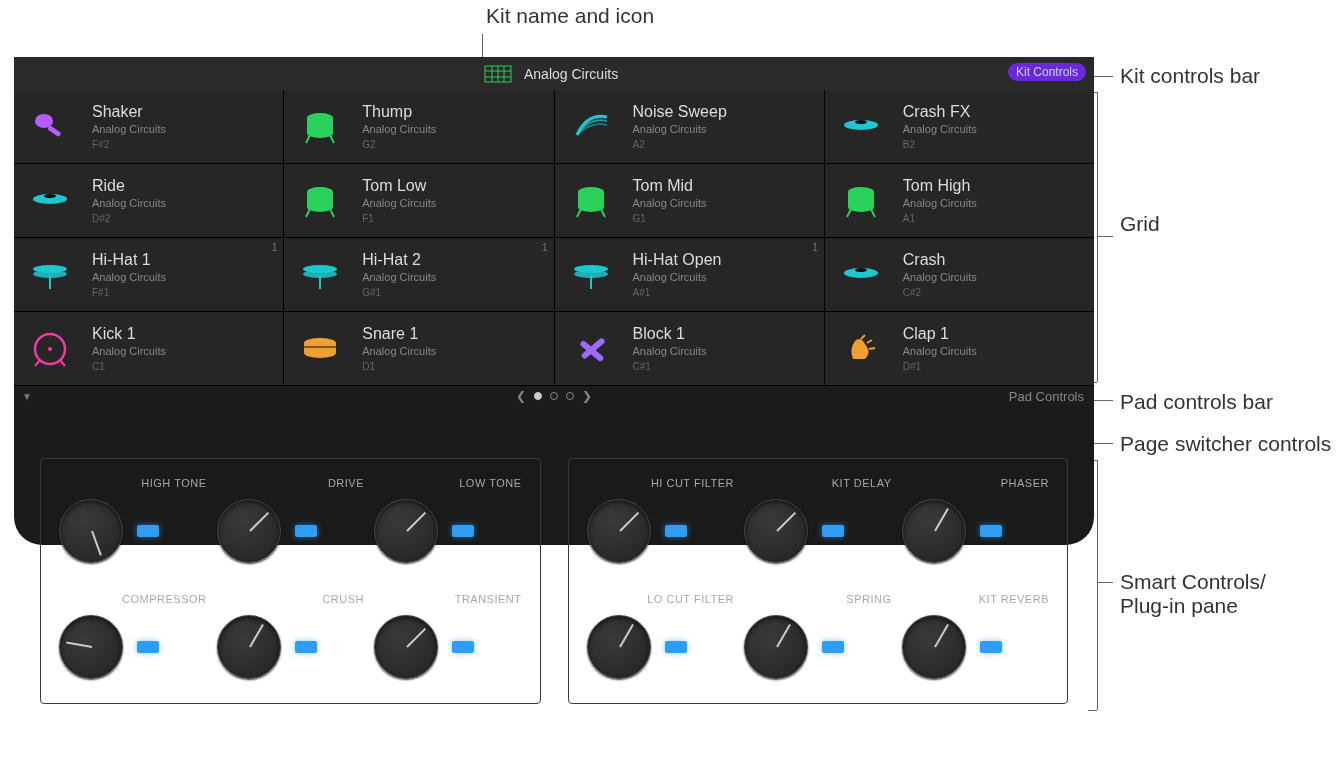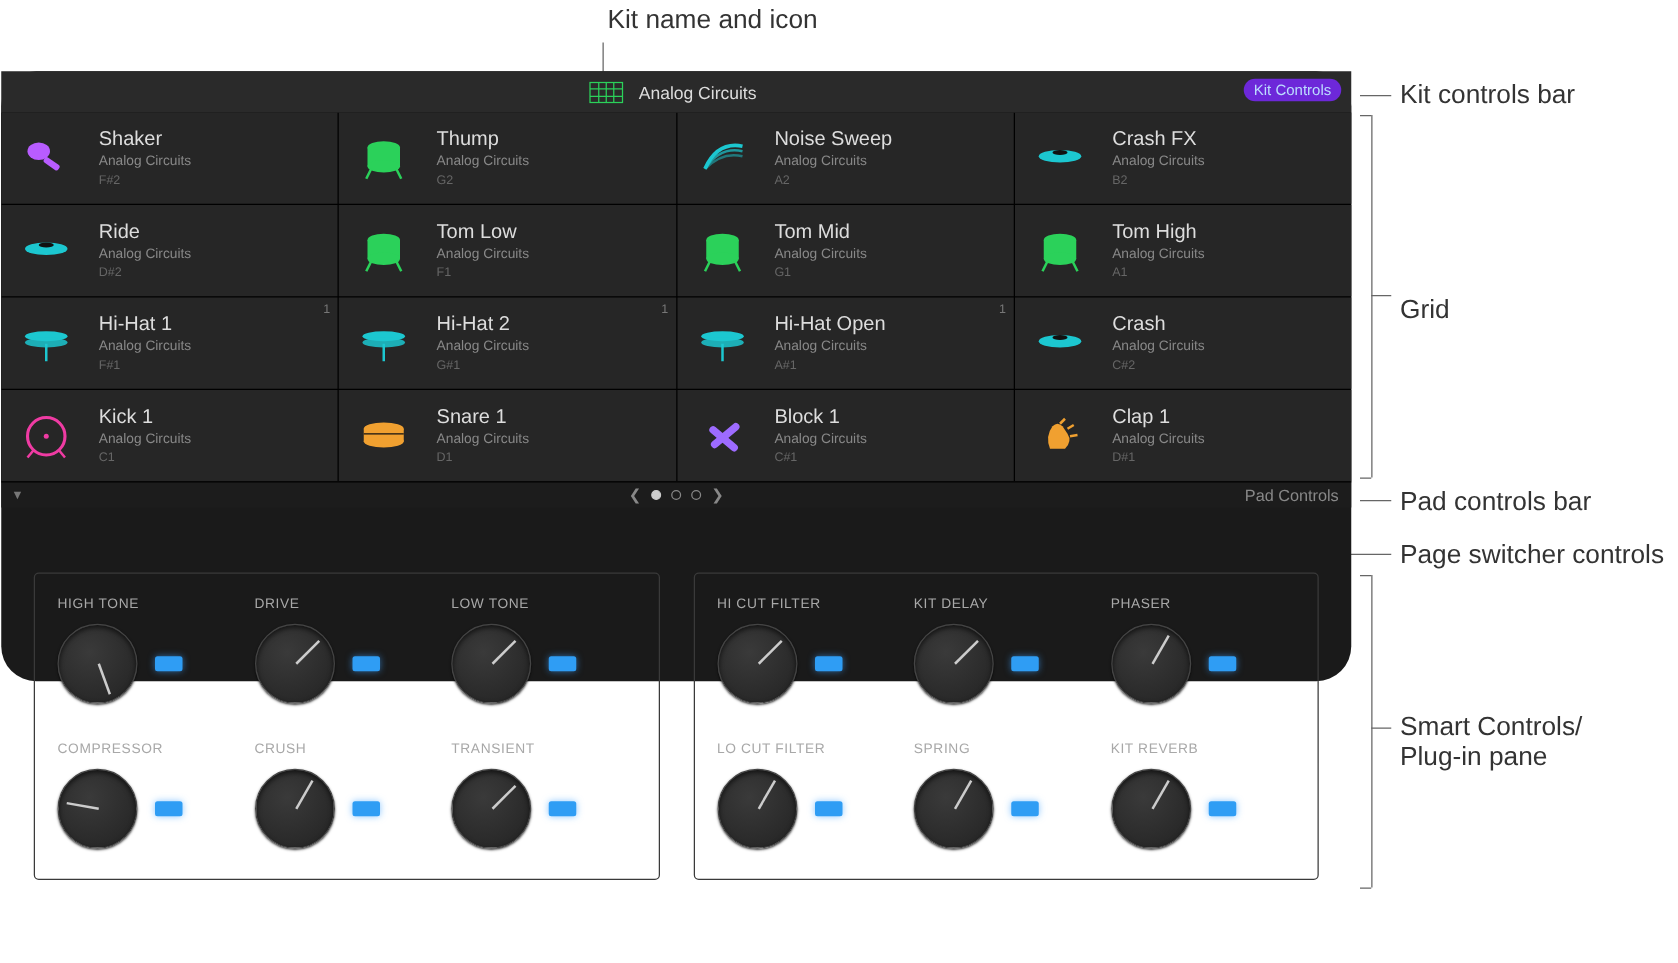--- a/index.html
+++ b/index.html
@@ -1,59 +1,59 @@
 <!DOCTYPE html>
 <html><head>
 <meta charset="utf-8">
 <style>
   html,body{margin:0;padding:0;background:#fff;font-family:-apple-system,Helvetica,Arial,sans-serif;font-size:13px;color:#ccc;}
   .canvas{position:relative;width:1342px;height:770px;}
   .annotation{position:absolute;color:#333;font-size:21px;font-weight:400;}
   .leader{position:absolute;background:#666;}
-  .app{position:absolute;left:1px;top:57px;width:1080px;height:488px;background:#1a1a1a;border-radius:28px;}
+  .app{position:absolute;left:14px;top:57px;width:1080px;height:488px;background:#1a1a1a;border-radius:28px;}
   .kit-bar{height:33px;background:#2a2a2a;display:flex;align-items:center;position:relative;}
   .kit-icon{position:absolute;left:470px;top:8px;}
   .kit-name{position:absolute;left:510px;color:#ddd;font-size:14px;}
   .kit-controls-btn{position:absolute;right:8px;top:6px;background:#6d28d9;color:#bbdcff;font-size:12px;padding:2px 8px;border-radius:10px;}
   .grid{display:grid;grid-template-columns:repeat(4,1fr);grid-template-rows:repeat(4,73px);gap:1px;background:#000;}
   .pad{background:#262626;position:relative;display:flex;align-items:center;padding-left:12px;gap:18px;cursor:pointer;}
   .pad .iconwrap{width:48px;height:48px;display:flex;align-items:center;justify-content:center;}
   .pad .labels{display:flex;flex-direction:column;gap:2px;}
   .pad .name{color:#ddd;font-size:16px;}
   .pad .sub{color:#888;font-size:11px;}
   .pad .note{color:#666;font-size:10px;margin-top:2px;}
   .pad .corner{position:absolute;top:4px;right:6px;color:#777;font-size:10px;}
   .pad-bar{height:20px;background:#1c1c1c;display:flex;align-items:center;position:relative;border-top:1px solid #000;}
   .disclosure{position:absolute;left:8px;color:#777;font-size:10px;}
   .pager{position:absolute;left:50%;transform:translateX(-50%);display:flex;align-items:center;gap:8px;color:#888;}
   .pager .dot{width:6px;height:6px;border-radius:50%;border:1px solid #888;display:inline-block;}
   .pager .dot.active{background:#ccc;border-color:#ccc;}
   .pad-controls-label{position:absolute;right:10px;color:#888;font-size:13px;}
-  .controls-area{display:flex;gap:27px;padding:52px 26px 0 26px;}
+  .controls-area{display:flex;gap:27px;padding:52px 26px 0 26px;text-align:right;}
   .panel{border:1px solid #3a3a3a;border-radius:4px;padding:18px 18px 24px 18px;display:grid;grid-template-columns:repeat(3,1fr);grid-template-rows:repeat(2,auto);row-gap:30px;column-gap:10px;flex:1;}
   .knob-unit{display:flex;flex-direction:column;}
   .klabel{color:#a8a8a8;font-size:11px;letter-spacing:.5px;margin-bottom:10px;}
   .krow{display:flex;align-items:center;gap:14px;}
   .knob{width:62px;height:62px;border-radius:50%;background:radial-gradient(circle at 40% 35%,#3a3a3a,#222);border:1px solid #444;position:relative;box-shadow:inset 0 2px 4px rgba(0,0,0,.6),0 1px 2px rgba(0,0,0,.8);}
   .knob::after{content:"";position:absolute;left:50%;top:50%;width:2px;height:24px;background:#ccc;transform-origin:top center;}
   .led{width:22px;height:12px;background:#2f9df4;border-radius:2px;box-shadow:0 0 6px rgba(60,160,255,.6);}
   svg{overflow:visible;}
 </style>
 <style>.knob::after{display:none}</style></head>
 <body>
 
 <div class="canvas">
 
   <div class="annotation" style="left:486px;top:4px;">Kit name and icon</div>
   <div class="leader" style="left:482px;top:34px;width:1px;height:33px;"></div>
 
   <div class="annotation" style="left:1120px;top:64px;">Kit controls bar</div>
   <div class="leader" style="left:1088px;top:76px;width:25px;height:1px;"></div>
 
-  <div class="annotation" style="left:1120px;top:236px;">Grid</div>
+  <div class="annotation" style="left:1120px;top:212px;">Grid</div>
   <div class="leader" style="left:1097px;top:92px;width:1px;height:290px;"></div>
   <div class="leader" style="left:1088px;top:92px;width:9px;height:1px;"></div>
   <div class="leader" style="left:1088px;top:382px;width:9px;height:1px;"></div>
   <div class="leader" style="left:1097px;top:236px;width:16px;height:1px;"></div>
 
   <div class="annotation" style="left:1120px;top:390px;">Pad controls bar</div>
   <div class="leader" style="left:1088px;top:400px;width:25px;height:1px;"></div>
 
   <div class="annotation" style="left:1120px;top:432px;white-space:pre-line;">Page switcher controls</div>
   <div class="leader" style="left:500px;top:411px;width:1px;height:32px;"></div>

